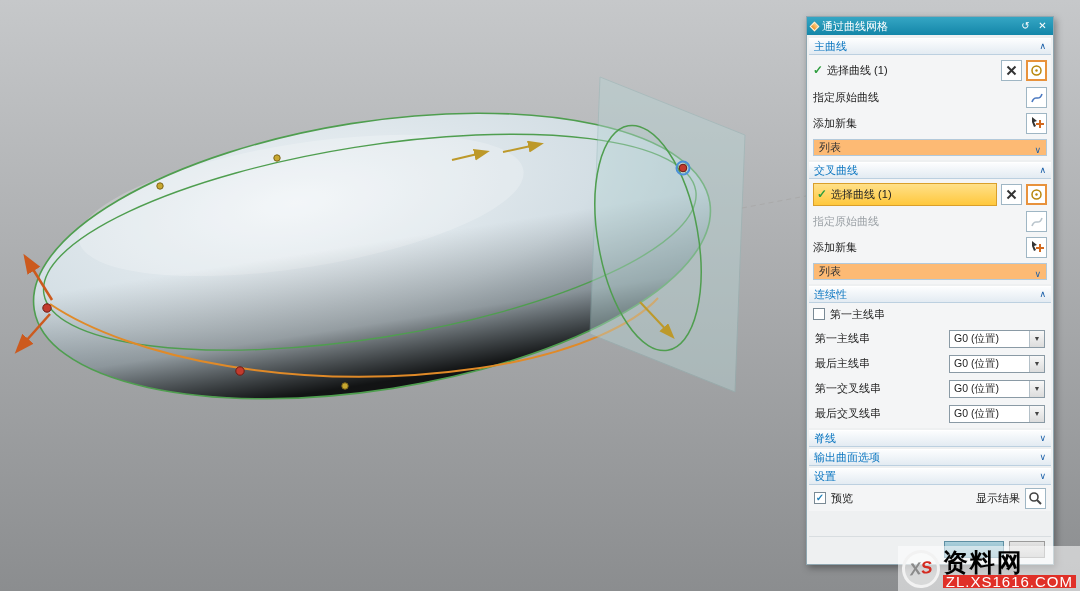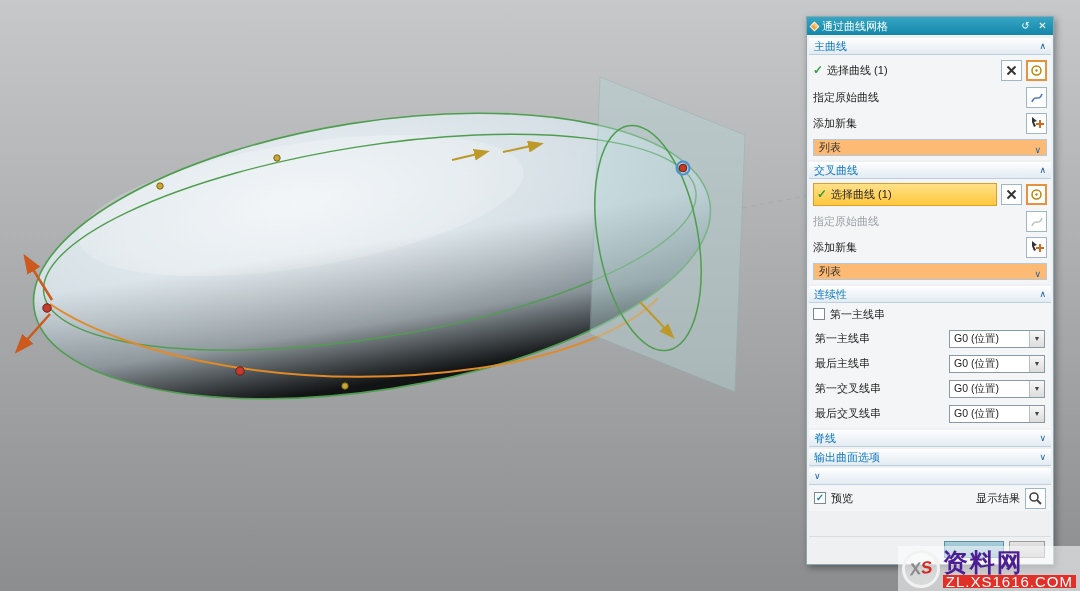--- a/index.html
+++ b/index.html
@@ -68,21 +68,21 @@
   .btn-cancel { width:36px; height:17px; background:linear-gradient(#e4e4e4,#c4c4c4); border:1px solid #9a9a9a; }
 
   
   .watermark { position:absolute; right:0; bottom:0; z-index:10; display:flex; align-items:center; gap:3px;
                padding:3px 4px; background:rgba(255,255,255,.55); }
   .wm-logo { width:38px; height:38px; flex:0 0 38px; border-radius:50%; border:3px solid #f2f2f2;
              display:flex; align-items:center; justify-content:center; font-style:italic; font-weight:bold;
              font-size:17px; color:#8a8a8a; background:rgba(255,255,255,.25); transform:rotate(-8deg); }
   .wm-logo b { color:#d42b20; }
   .wm-text { display:flex; flex-direction:column; align-items:stretch; }
-  .wm-name { color:#4c1d95; font-size:25px; font-weight:bold; line-height:26px; letter-spacing:2px; }
+  .wm-name { color:#000000; font-size:25px; font-weight:bold; line-height:26px; letter-spacing:2px; }
   .wm-url  { background:#e03028; color:#fff; font-size:15px; text-align:center; letter-spacing:1px;
              padding:1px 3px; line-height:11px; }
 </style>
 </head>
 <body>
 
 <div class="stage">
 
   <svg class="viewport" width="1080" height="591" viewBox="0 0 1080 591">
     <defs>
@@ -285,20 +285,21 @@
 
       <div class="grp-hdr">
         <span class="h">脊线</span>
         <span class="chev">∨</span>
       </div>
       <div class="grp-hdr">
         <span class="h">输出曲面选项</span>
         <span class="chev">∨</span>
       </div>
       <div class="grp-hdr">
+        <span class="h">设置</span>
         <span class="chev">∨</span>
       </div>
 
       <div class="preview-row">
         <span class="checkbox">✓</span>
         <span>预览</span>
         <span class="spacer"></span>
         <span>显示结果</span>
         <span class="iconbtn">
           <svg width="15" height="15">

